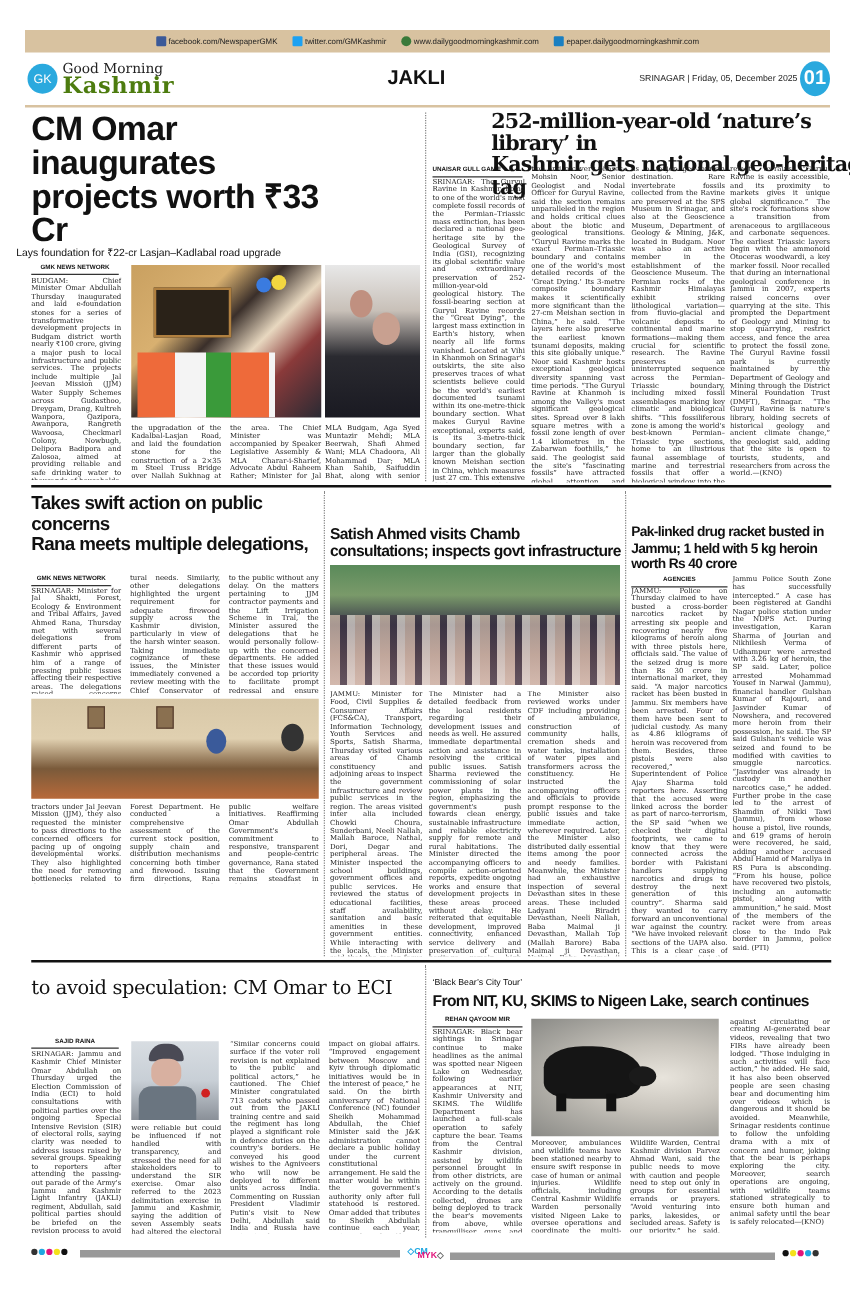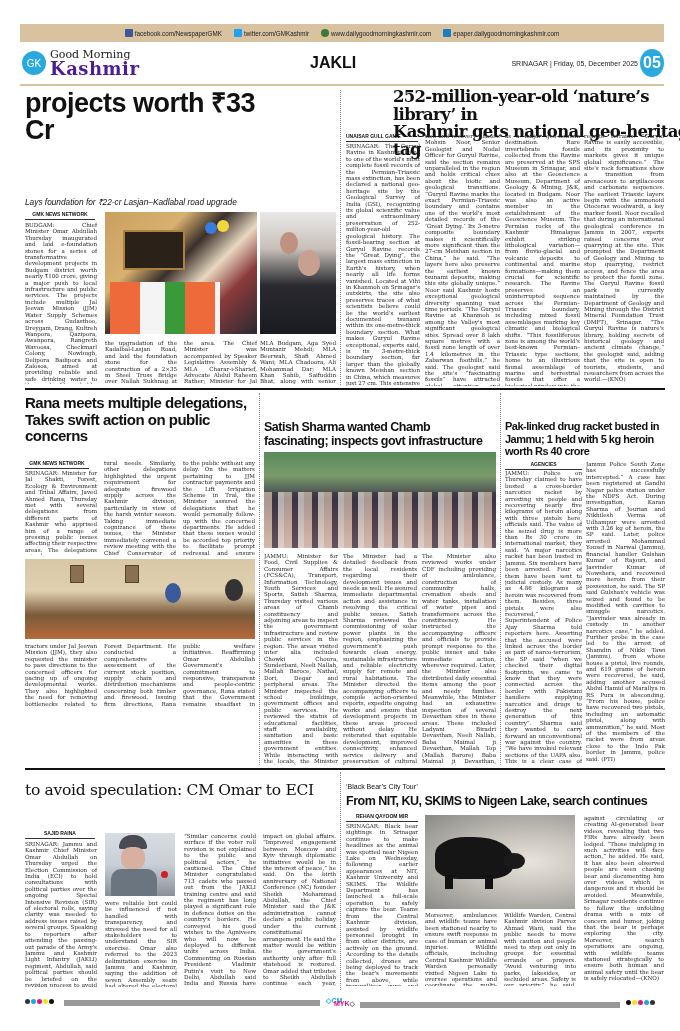--- a/index.html
+++ b/index.html
@@ -5,21 +5,21 @@
   * { box-sizing: border-box; margin: 0; padding: 0; }
   body { width: 680px; height: 1031px; background: #fff; font-family: "DejaVu Serif", serif; color: #111; position: relative; overflow: hidden; }
   .page { position: absolute; left: 20px; top: 24px; width: 644px; }
   .topbar { height: 18px; background: #d8c2a0; display: flex; align-items: center; justify-content: center; gap: 6px; font-family: "Liberation Sans", sans-serif; font-size: 6.3px; color: #222; }
   .topbar .ic { display: inline-block; width: 8px; height: 8px; border-radius: 1px; margin-right: 2px; vertical-align: middle; }
   .topbar .item { display: flex; align-items: center; margin: 0 3px; }
   .masthead { height: 44px; display: flex; align-items: center; position: relative; border-bottom: 2px solid #d8c2a0; }
   .logo-circle { width: 24px; height: 24px; border-radius: 50%; background: #2aa9de; color: #fff; font-family: "Liberation Sans", sans-serif; font-size: 10px; display: flex; align-items: center; justify-content: center; margin-left: 2px; }
   .logo-text { margin-left: 4px; line-height: 1; }
   .logo-top { font-family: "DejaVu Serif", serif; font-size: 11px; color: #222; }
-  .logo-main { font-family: "DejaVu Serif", serif; font-weight: bold; font-size: 18px; color: #4c1d95; letter-spacing: 0.5px; }
+  .logo-main { font-family: "DejaVu Serif", serif; font-weight: bold; font-size: 18px; color: #4d7c0f; letter-spacing: 0.5px; }
   .section-name { position: absolute; left: 290px; font-family: "Liberation Sans", sans-serif; font-weight: bold; font-size: 16px; }
   .dateline { position: absolute; right: 26px; font-family: "Liberation Sans", sans-serif; font-size: 7px; color: #222; }
   .pageno { position: absolute; right: 0; width: 24px; height: 28px; border-radius: 50%; background: #2aa9de; color: #fff; font-family: "Liberation Sans", sans-serif; font-weight: bold; font-size: 16px; display: flex; align-items: center; justify-content: center; }
   .abs { position: absolute; }
   .hl-sans { font-family: "Liberation Sans", sans-serif; font-weight: bold; letter-spacing: -0.5px; line-height: 1.05; }
   .hl-serif { font-family: "DejaVu Serif", serif; font-weight: bold; letter-spacing: -0.7px; line-height: 1.05; }
   .byline { font-family: "Liberation Sans", sans-serif; font-weight: bold; font-size: 5px; text-align: center; border-bottom: 1px solid #333; padding-bottom: 2px; }
   .body { font-size: 5.6px; line-height: 6.4px; text-align: justify; color: #222; overflow: hidden; }
   .photo { overflow: hidden; }
   .rule { position: absolute; height: 2px; background: #111; }
@@ -52,30 +52,31 @@
   </div>
 
   <div class="masthead">
     <div class="logo-circle">GK</div>
     <div class="logo-text">
       <div class="logo-top">Good Morning</div>
       <div class="logo-main">Kashmir</div>
     </div>
     <div class="section-name">JAKLI</div>
     <div class="dateline">SRINAGAR | Friday, 05, December 2025</div>
-    <div class="pageno">05</div>
+    <div class="pageno">01</div>
   </div>
 </div>
 
 <div class="abs" style="left:25px;top:90px;width:232px;">
   <div class="hl-sans" style="font-size:27px;line-height:27px;">
+    <div>CM Omar inaugurates</div>
     <div>projects worth ₹33 Cr</div>
   </div>
 </div>
-<div class="abs" style="left:25px;top:196px;font-family:'Liberation Sans',sans-serif;font-size:8.3px;font-style:italic;">Lays foundation for ₹22-cr Lasjan–Kadlabal road upgrade</div>
+<div class="abs" style="left:13px;top:196px;font-family:'Liberation Sans',sans-serif;font-size:8.3px;">Lays foundation for ₹22-cr Lasjan–Kadlabal road upgrade</div>
 <div class="abs byline" style="left:25px;top:211px;width:70px;">GMK NEWS NETWORK</div>
 <div class="abs body" style="left:25px;top:222px;width:72px;height:162px;">BUDGAM: Chief Minister Omar Abdullah Thursday inaugurated and laid e-foundation stones for a series of transformative development projects in Budgam district worth nearly ₹100 crore, giving a major push to local infrastructure and public services. The projects include multiple Jal Jeevan Mission (JJM) Water Supply Schemes across Gudasthoo, Dreygam, Drang, Kultreh Wanpora, Qazipora, Awanpora, Rangreth Wavoosa, Checkmarl Colony, Nowbugh, Delipora Badipora and Zalosoa, aimed at providing reliable and safe drinking water to thousands of households. In addition, the Chief Minister inaugurated works for a Multi-Level Car Parking facility, announced</div>
 <div class="abs photo" style="left:105px;top:212px;width:152px;height:122px;background:linear-gradient(135deg,#c9a060 0%,#d8b070 30%,#3a2f2a 45%,#e8d8c0 60%,#8a3a3a 75%,#2a2a33 100%);">
   <div style="position:absolute;left:18px;top:18px;width:62px;height:40px;background:#2a2218;border:2px solid #b08040;"></div>
   <div style="position:absolute;left:5px;top:70px;width:110px;height:52px;background:repeating-linear-gradient(90deg,#ee6a3a 0 30px,#f4f4f4 30px 55px,#3a9a3a 55px 75px);"></div>
   <div style="position:absolute;left:100px;top:10px;width:12px;height:12px;border-radius:50%;background:#3a7be0;"></div>
   <div style="position:absolute;left:112px;top:8px;width:12px;height:12px;border-radius:50%;background:#f2d640;"></div>
 </div>
 <div class="abs body" style="left:105px;top:340px;width:72px;height:44px;">the upgradation of the Kadalbal-Lasjan Road, and laid the foundation stone for the construction of a 2×35 m Steel Truss Bridge over Nallah Sukhnag at Beerwah, in order to significantly improve traffic flow, connectivity and commuter convenience in</div>
 <div class="abs body" style="left:184px;top:340px;width:73px;height:44px;">the area. The Chief Minister was accompanied by Speaker Legislative Assembly &amp; MLA Charar-i-Sharief, Advocate Abdul Raheem Rather; Minister for Jal Shakti, Javed Ahmad Rana; Advisor to the CM Nasir Aslam Wani;</div>
@@ -93,42 +94,42 @@
 </div>
 <div class="abs byline" style="left:346px;top:133px;width:72px;text-align:left;">UNAISAR GULL GANIE</div>
 <div class="abs body" style="left:346px;top:143px;width:74px;height:243px;">SRINAGAR: The Guryul Ravine in Kashmir, home to one of the world's most complete fossil records of the Permian–Triassic mass extinction, has been declared a national geo-heritage site by the Geological Survey of India (GSI), recognizing its global scientific value and extraordinary preservation of 252-million-year-old geological history. The fossil-bearing section at Guryul Ravine records the “Great Dying”, the largest mass extinction in Earth's history, when nearly all life forms vanished. Located at Vihi in Khanmoh on Srinagar's outskirts, the site also preserves traces of what scientists believe could be the world's earliest documented tsunami within its one-metre-thick boundary section. What makes Guryul Ravine exceptional, experts said, is its 3-metre-thick boundary section, far larger than the globally known Meishan section in China, which measures just 27 cm. This extensive thickness provides a clearer, uninterrupted geological timeline of the extinction and recovery phases.</div>
 <div class="abs body" style="left:425px;top:133px;width:75px;height:253px;">tion and recovery phases. Mohsin Noor, Senior Geologist and Nodal Officer for Guryul Ravine, said the section remains unparalleled in the region and holds critical clues about the biotic and geological transitions. “Guryul Ravine marks the exact Permian–Triassic boundary and contains one of the world's most detailed records of the ‘Great Dying.’ Its 3-metre composite boundary makes it scientifically more significant than the 27-cm Meishan section in China,” he said. “The layers here also preserve the earliest known tsunami deposits, making this site globally unique.” Noor said Kashmir hosts exceptional geological diversity spanning vast time periods. “The Guryul Ravine at Khanmoh is among the Valley's most significant geological sites. Spread over 8 lakh square metres with a fossil zone length of over 1.4 kilometres in the Zabarwan foothills,” he said. The geologist said the site's “fascinating fossils” have attracted global attention and potential</div>
 <div class="abs body" style="left:505px;top:133px;width:75px;height:253px;">as a major geo-tourism destination. Rare invertebrate fossils collected from the Ravine are preserved at the SPS Museum in Srinagar, and also at the Geoscience Museum, Department of Geology &amp; Mining, J&amp;K, located in Budgam. Noor was also an active member in the establishment of the Geoscience Museum. The Permian rocks of the Kashmir Himalayas exhibit striking lithological variation—from fluvio-glacial and volcanic deposits to continental and marine formations—making them crucial for scientific research. The Ravine preserves an uninterrupted sequence across the Permian–Triassic boundary, including mixed fossil assemblages marking key climatic and biological shifts. “This fossiliferous zone is among the world's best-known Permian–Triassic type sections, home to an illustrious faunal assemblage of marine and terrestrial fossils that offer a biological window into the mass extinction event,” the Nodal Officer said. While similar boundary sections exist in Iran and China, Noor said they lack</div>
 <div class="abs body" style="left:584px;top:133px;width:80px;height:253px;">remote terrains. “Guryul Ravine is easily accessible, and its proximity to markets gives it unique global significance.” The site's rock formations show a transition from arenaceous to argillaceous and carbonate sequences. The earliest Triassic layers begin with the ammonoid Otoceras woodwardi, a key marker fossil. Noor recalled that during an international geological conference in Jammu in 2007, experts raised concerns over quarrying at the site. This prompted the Department of Geology and Mining to stop quarrying, restrict access, and fence the area to protect the fossil zone. The Guryul Ravine fossil park is currently maintained by the Department of Geology and Mining through the District Mineral Foundation Trust (DMFT), Srinagar. “The Guryul Ravine is nature's library, holding secrets of historical geology and ancient climate change,” the geologist said, adding that the site is open to tourists, students, and researchers from across the world.—(KNO)</div>
 
 <div class="rule" style="left:25px;top:388px;width:640px;"></div>
 
 <div class="abs hl-sans" style="left:25px;top:395px;width:230px;font-size:15px;line-height:16.5px;">
+  <div>Takes swift action on public concerns</div>
   <div>Rana meets multiple delegations,</div>
-  <div>Takes swift action on public concerns</div>
 </div>
 <div class="abs byline" style="left:25px;top:460px;width:64px;">GMK NEWS NETWORK</div>
 <div class="abs body" style="left:25px;top:470px;width:72px;height:85px;">SRINAGAR: Minister for Jal Shakti, Forest, Ecology &amp; Environment and Tribal Affairs, Javed Ahmed Rana, Thursday met with several delegations from different parts of Kashmir who apprised him of a range of pressing public issues affecting their respective areas. The delegations raised concerns regarding the pending payments of con-</div>
 <div class="abs body" style="left:104px;top:460px;width:72px;height:95px;">tural needs. Similarly, other delegations highlighted the urgent requirement for adequate firewood supply across the Kashmir division, particularly in view of the harsh winter season. Taking immediate cognizance of these issues, the Minister immediately convened a review meeting with the Chief Conservator of Forests (CCF) Kashmir and senior officials of the</div>
 <div class="abs body" style="left:183px;top:460px;width:72px;height:95px;">to the public without any delay. On the matters pertaining to JJM contractor payments and the Lift Irrigation Scheme in Tral, the Minister assured the delegations that he would personally follow-up with the concerned departments. He added that these issues would be accorded top priority to facilitate prompt redressal and ensure uninterrupted progress of essential</div>
 <div class="abs photo" style="left:25px;top:559px;width:230px;height:80px;background:linear-gradient(180deg,#d8c8a8 0%,#e0d0b0 40%,#7a5a3a 70%,#b86a3a 100%);">
   <div style="position:absolute;left:45px;top:6px;width:14px;height:18px;background:#8a7050;border:1px solid #5a4030;"></div>
   <div style="position:absolute;left:100px;top:6px;width:14px;height:18px;background:#8a7050;border:1px solid #5a4030;"></div>
   <div style="position:absolute;left:140px;top:24px;width:16px;height:20px;border-radius:50%;background:#3a5a9a;"></div>
   <div style="position:absolute;left:200px;top:20px;width:18px;height:22px;border-radius:50%;background:#333;"></div>
 </div>
 <div class="abs body" style="left:25px;top:643px;width:72px;height:64px;">tractors under Jal Jeevan Mission (JJM), they also requested the minister to pass directions to the concerned officers for pacing up of ongoing developmental works. They also highlighted the need for removing bottlenecks related to the Lift Irrigation Scheme in Tral, a crucial project for local agricultural and horticul-</div>
 <div class="abs body" style="left:104px;top:643px;width:72px;height:64px;">Forest Department. He conducted a comprehensive assessment of the current stock position, supply chain and distribution mechanisms concerning both timber and firewood. Issuing firm directions, Rana instructed the department to ensure timely, adequate and seamless availability of firewood</div>
 <div class="abs body" style="left:183px;top:643px;width:72px;height:64px;">public welfare initiatives. Reaffirming Omar Abdullah Government's commitment to responsive, transparent and people-centric governance, Rana stated that the Government remains steadfast in addressing citizens' concerns proactively and in ensuring the efficient delivery of key public services across J&amp;K.</div>
 
 <div class="vdots" style="left:259px;top:393px;height:372px;"></div>
 
 <div class="abs hl-sans" style="left:264px;top:420px;width:240px;font-size:12.5px;line-height:14px;">
-  <div>Satish Sharma wanted Chamb</div>
-  <div>fascinating; inspects govt infrastructure</div>
+  <div>Satish Ahmed visits Chamb</div>
+  <div>consultations; inspects govt infrastructure</div>
 </div>
 <div class="abs photo" style="left:264px;top:452px;width:232px;height:96px;background:linear-gradient(180deg,#5a8a5a 0%,#7a9a6a 25%,#3a3a4a 50%,#8a6a6a 75%,#c8a8a8 100%);">
   <div style="position:absolute;left:0;top:40px;width:232px;height:56px;background:repeating-linear-gradient(90deg,#d8c0b0 0 8px,#3a3040 8px 14px,#e8e0d8 14px 20px);opacity:0.7;"></div>
 </div>
 <div class="abs body" style="left:264px;top:553px;width:74px;height:212px;">JAMMU: Minister for Food, Civil Supplies &amp; Consumer Affairs (FCS&amp;CA), Transport, Information Technology, Youth Services and Sports, Satish Sharma, Thursday visited various areas of Chamb constituency and adjoining areas to inspect the government infrastructure and review public services in the region. The areas visited inter alia included Chowki Choura, Sunderbani, Neeli Nallah, Mallah Baroce, Nathal, Dori, Degar and peripheral areas. The Minister inspected the school buildings, government offices and public services. He reviewed the status of educational facilities, staff availability, sanitation and basic amenities in these government entities. While interacting with the locals, the Minister said that the major focus of the government is addressing deplorable road conditions, scarcity of safe drinking water and public health and availability of other essential civic facilities.</div>
 <div class="abs body" style="left:343px;top:553px;width:74px;height:212px;">The Minister had a detailed feedback from the local residents regarding their development issues and needs as well. He assured immediate departmental action and assistance in resolving the critical public issues. Satish Sharma reviewed the commissioning of solar power plants in the region, emphasizing the government's push towards clean energy, sustainable infrastructure and reliable electricity supply for remote and rural habitations. The Minister directed the accompanying officers to compile action-oriented reports, expedite ongoing works and ensure that development projects in these areas proceed without delay. He reiterated that equitable development, improved connectivity, enhanced service delivery and preservation of cultural heritage remain high priorities for the present government.</div>
 <div class="abs body" style="left:422px;top:553px;width:74px;height:212px;">The Minister also reviewed works under CDF including providing of ambulance, construction of community halls, cremation sheds and water tanks, installation of water pipes and transformers across the constituency. He instructed the accompanying officers and officials to provide prompt response to the public issues and take immediate action, wherever required. Later, the Minister also distributed daily essential items among the poor and needy families. Meanwhile, the Minister had an exhaustive inspection of several Devasthan sites in these areas. These included Ladyani Biradri Devasthan, Neeli Nallah, Baba Maimal ji Devasthan, Mallah Top (Mallah Barore) Baba Maimal ji Devasthan, Nathal, Baba Maimal ji Devasthan, Dagar Rakhmalal Baba Bhadwag Singh ji Devasthan and Rakh Malal Devasthan.</div>
 
 <div class="vdots" style="left:500px;top:393px;height:372px;"></div>
 

